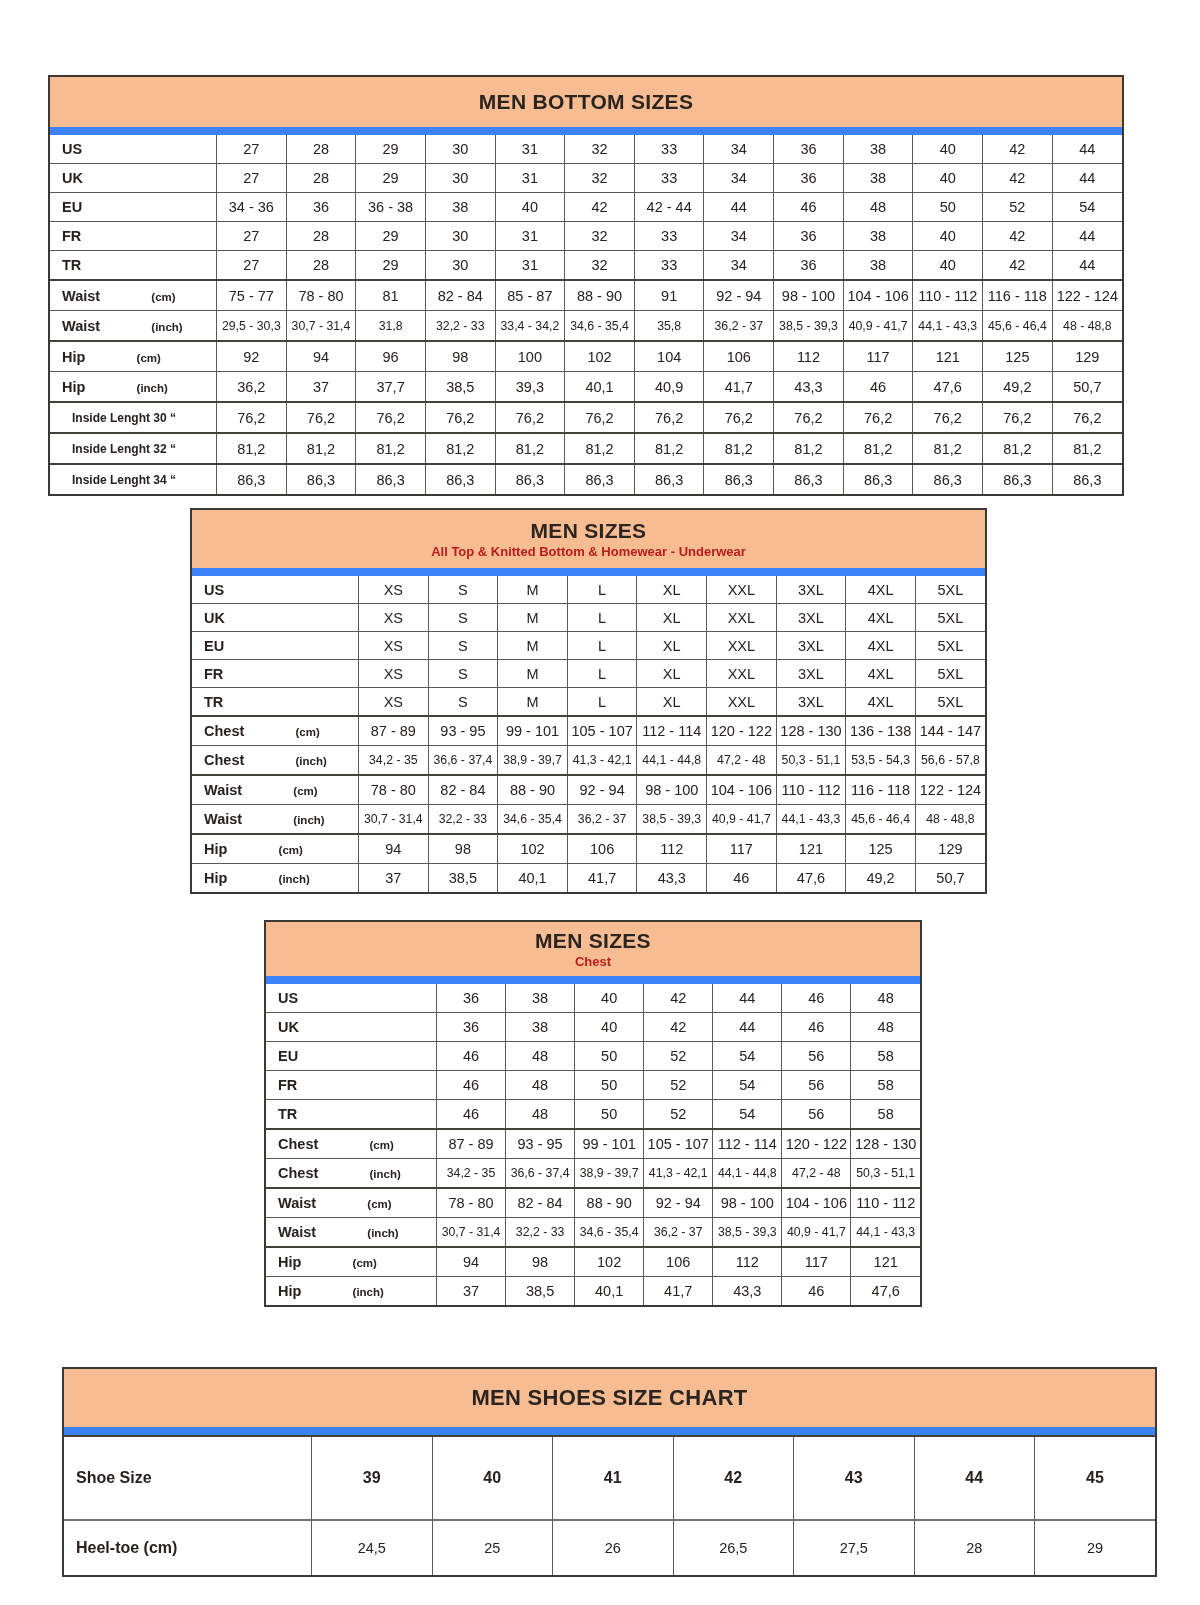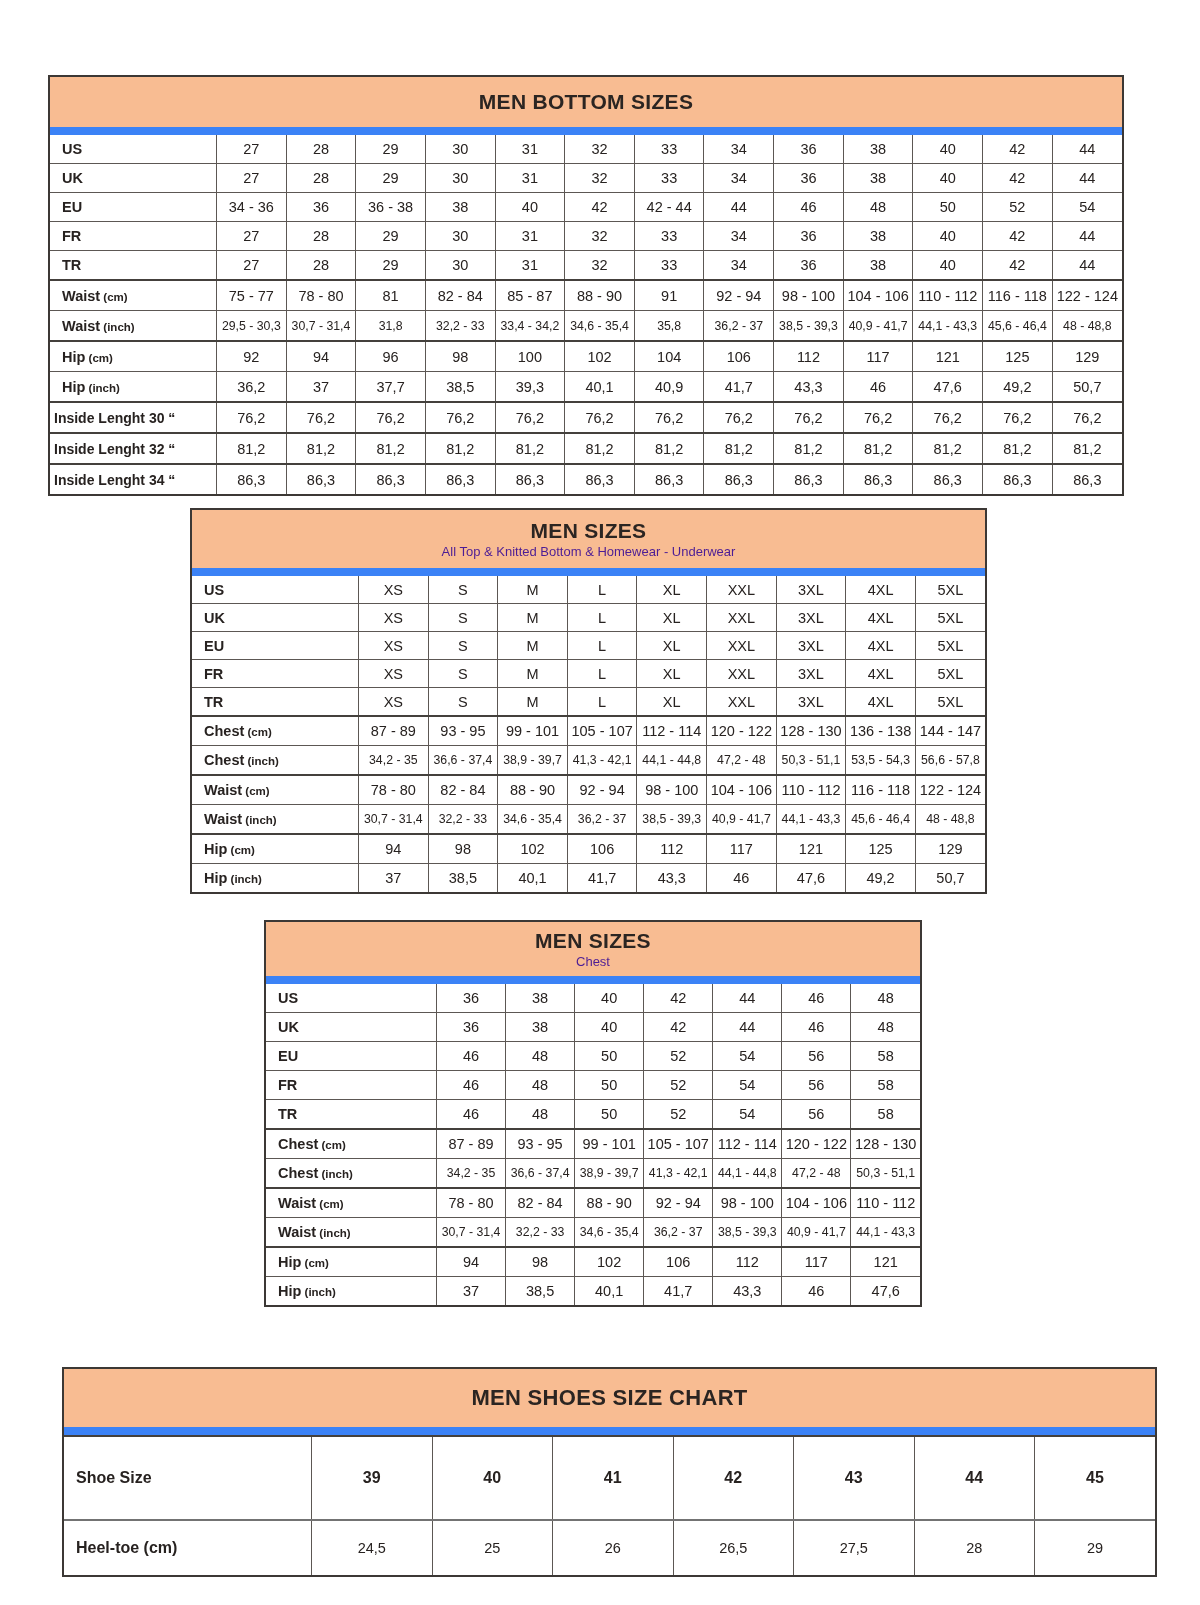--- a/index.html
+++ b/index.html
@@ -7,37 +7,37 @@
     width:1200px;height:1605px;background:#ffffff;position:relative;
     font-family:"Liberation Sans",sans-serif;color:#272220;
   }
   .tbl{position:absolute;border:2px solid #3c3835;background:#fff;}
   .thead{
     background:#F8BC92;border-bottom:8px solid #3b82f6;
     display:flex;flex-direction:column;justify-content:center;align-items:center;
     text-align:center;
   }
   .thead .title{font-weight:bold;font-size:21px;letter-spacing:.3px;color:#2b2522;}
-  .thead .sub{font-weight:normal;font-size:13px;color:#4c1d95;margin-top:1px;}
+  .thead .sub{font-weight:bold;font-size:13px;color:#b91c1c;margin-top:1px;}
   .thead .sub:empty{display:none;}
   table{border-collapse:collapse;table-layout:fixed;width:100%;}
   td{
     border:1px solid #5c5753;text-align:center;vertical-align:middle;
     padding:0 2px;font-size:14.5px;overflow:hidden;white-space:nowrap;
   }
   tr:first-child td{border-top:none;}
   td:first-child{border-left:none;}
   td:last-child{border-right:none;}
   tr:last-child td{border-bottom:none;}
   td.lbl{text-align:left;padding-left:12px;font-weight:bold;}
-  td.lbl .un{font-size:11.5px;}
+  td.lbl .un{font-size:11.5px;padding-left:48px;}
   tr.grp td{border-top:2px solid #44403c;}
   tr.sub td{border-top:none;}
   tr.sm td.val{font-size:12.3px;}
-  td.lbl.lbl-sm{font-size:14px;padding-left:4px;}
+  td.lbl.lbl-sm{font-size:12px;padding-left:22px;}
 
   
   .t1{left:48px;top:75px;width:1072px;}
   .t1 .thead{height:50px;}
   .t1 td{height:28px;}
   .t1 td.lbl{width:152px;}
   .t1 tr.grp td,.t1 tr.sub td{height:29px;}
 
   
   .t2{left:190px;top:508px;width:793px;}

